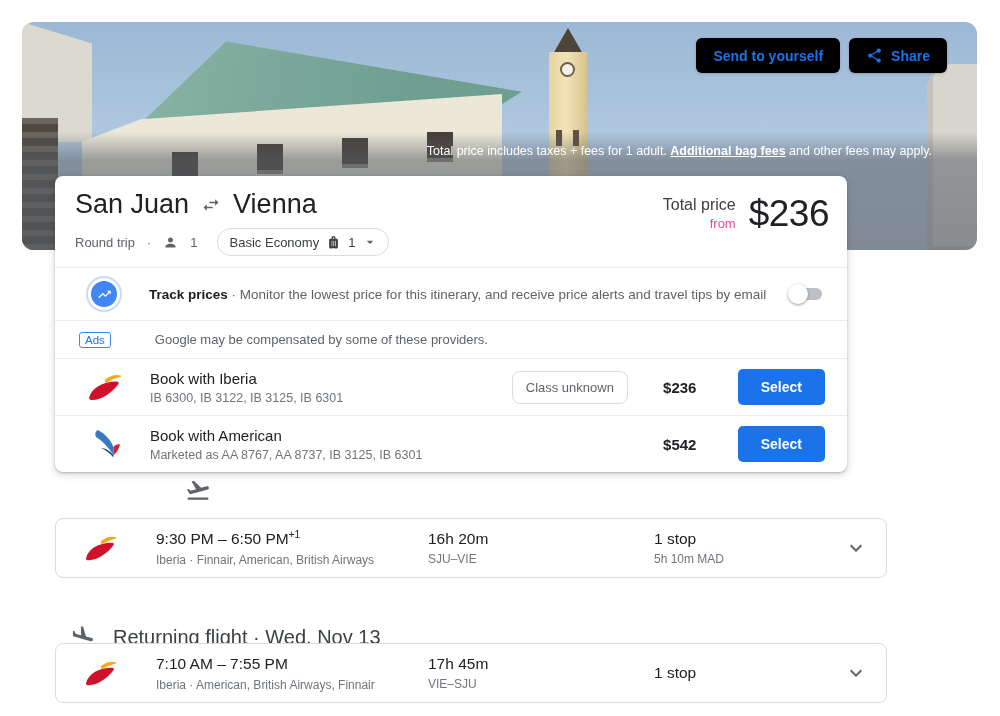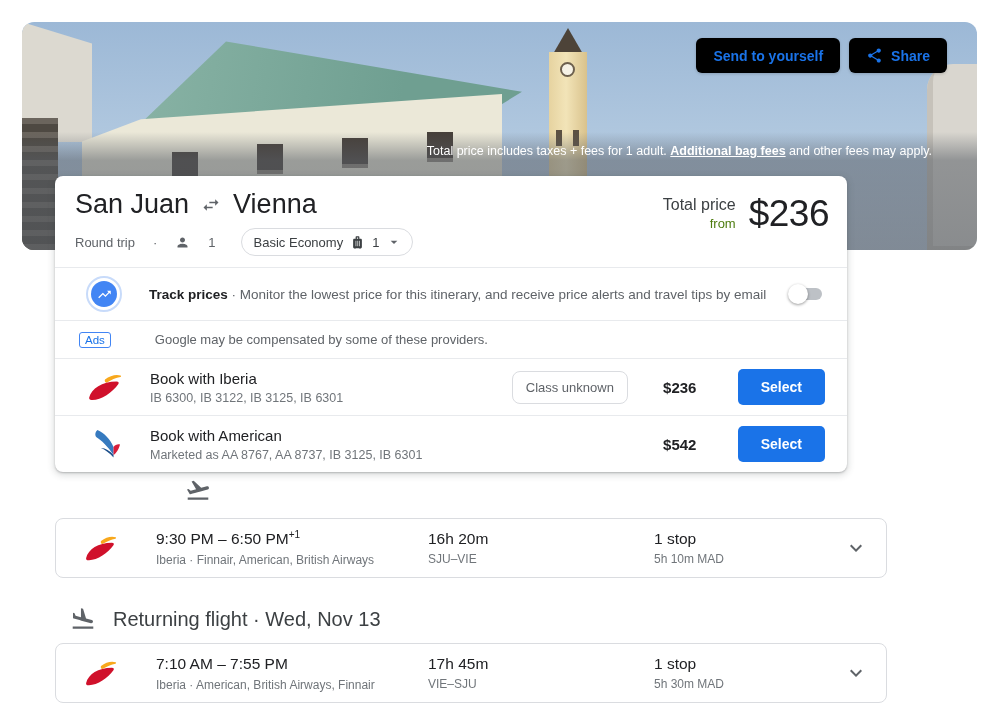--- a/index.html
+++ b/index.html
@@ -45,29 +45,29 @@
   .hero-disclaimer .lnk { text-decoration:underline; font-weight:700; cursor:pointer; }
 
   
   .summary-card { position:absolute; left:55px; top:176px; width:792px; background:#fff;
           border-radius:8px; z-index:3;
           box-shadow:0 1px 2px rgba(60,64,67,.3), 0 2px 6px 2px rgba(60,64,67,.15); }
   .divider { height:1px; background:#e8eaed; }
   .sum-header { display:flex; justify-content:space-between; align-items:flex-start;
           padding:13px 18px 11px 20px; }
   .route-title { font-size:27px; color:#202124; display:flex; align-items:center; gap:12px; }
-  .sub-row { margin-top:8px; display:flex; align-items:center; gap:18px;
+  .sub-row { margin-top:8px; display:flex; align-items:center; gap:12px;
           font-size:13px; color:#5f6368; }
   .class-pill { display:flex; align-items:center; gap:7px; border:1px solid #dadce0;
           border-radius:16px; padding:5px 10px 5px 12px; color:#3c4043; cursor:pointer; background:#fff;
           font-size:13px; font-family:"Liberation Sans", sans-serif; }
   .price-block { display:flex; align-items:center; gap:13px; padding-top:4px; }
   .price-labels { text-align:right; line-height:1.3; }
   .price-labels .tp { font-size:16px; color:#3c4043; }
-  .price-labels .fr { font-size:13px; color:#4d7c0f; }
+  .price-labels .fr { font-size:13px; color:#ec4899; }
   .big-price { font-size:37px; color:#202124; letter-spacing:-0.5px; }
 
   .track-row { display:flex; align-items:center; padding:8px 22px 8px 31px; min-height:46px; }
   .track-icon-outer { width:36px; height:36px; border-radius:50%; border:2px solid #c8dbfa;
           display:flex; align-items:center; justify-content:center; flex:0 0 auto; background:#fff; }
   .track-icon-inner { width:26px; height:26px; border-radius:50%; background:#4285f4;
           display:flex; align-items:center; justify-content:center; }
   .track-text { margin-left:27px; font-size:13.5px; color:#5f6368; }
   .track-text .tt { color:#202124; font-weight:700; }
   .toggle { margin-left:auto; position:relative; width:37px; height:20px; cursor:pointer; flex:0 0 auto; }
@@ -90,21 +90,21 @@
           font-size:13px; color:#5f6368; white-space:nowrap; }
   .chip-slot { width:118px; display:flex; justify-content:flex-start; }
   .row-price { width:72px; text-align:center; font-size:15px; font-weight:700; color:#202124; margin:0 22px 0 14px; }
   .select-btn { background:#1a73e8; color:#fff; border:none; border-radius:5px;
           padding:10px 23px; font-size:14px; font-weight:700; cursor:pointer;
           font-family:"Liberation Sans", sans-serif; }
 
   
   .section-heading { position:absolute; left:70px; display:flex; align-items:center; gap:17px;
           font-size:20px; color:#3c4043; }
-  .sh-dep { top:477px;flex-direction:column; } .sh-ret { top:606px;justify-content:space-between; }
+  .sh-dep { top:477px;flex-direction:column; } .sh-ret { top:624px;justify-content:space-between; }
 
   .flight-card { position:absolute; left:55px; width:832px; height:60px; background:#fff;
           border:1px solid #dadce0; border-radius:8px; display:grid;
           grid-template-columns:74px 272px 226px 1fr 36px; align-items:center;
           padding:0 18px 0 26px; cursor:pointer; }
   .fc-dep { top:518px; } .fc-ret { top:643px; }
   .fc-main { font-size:15.5px; color:#202124; }
   .fc-main sup { font-size:10px; color:#202124; }
   .fc-sub { font-size:12px; color:#70757a; margin-top:4px; }
   .fc-chevron { display:flex; justify-content:flex-end; }
@@ -328,21 +328,20 @@
     <div>
       <div class="fc-main"><span>7:10 AM – 7:55 PM</span><sup></sup></div>
       <div class="fc-sub">Iberia ·  American, British Airways, Finnair</div>
     </div>
     <div>
       <div class="fc-main">17h 45m</div>
       <div class="fc-sub">VIE–SJU</div>
     </div>
     <div>
       <div class="fc-main">1 stop</div>
-      <div class="fc-sub">5h 30m MAD</div>
     </div>
     <div class="fc-chevron">
       <span style="display:flex;">
         <svg width="24" height="24" viewBox="0 0 24 24" fill="#5f6368">
             <path d="M16.59 8.59L12 13.17 7.41 8.59 6 10l6 6 6-6z"></path>
           </svg>
       </span>
     </div>
   </div>
 

